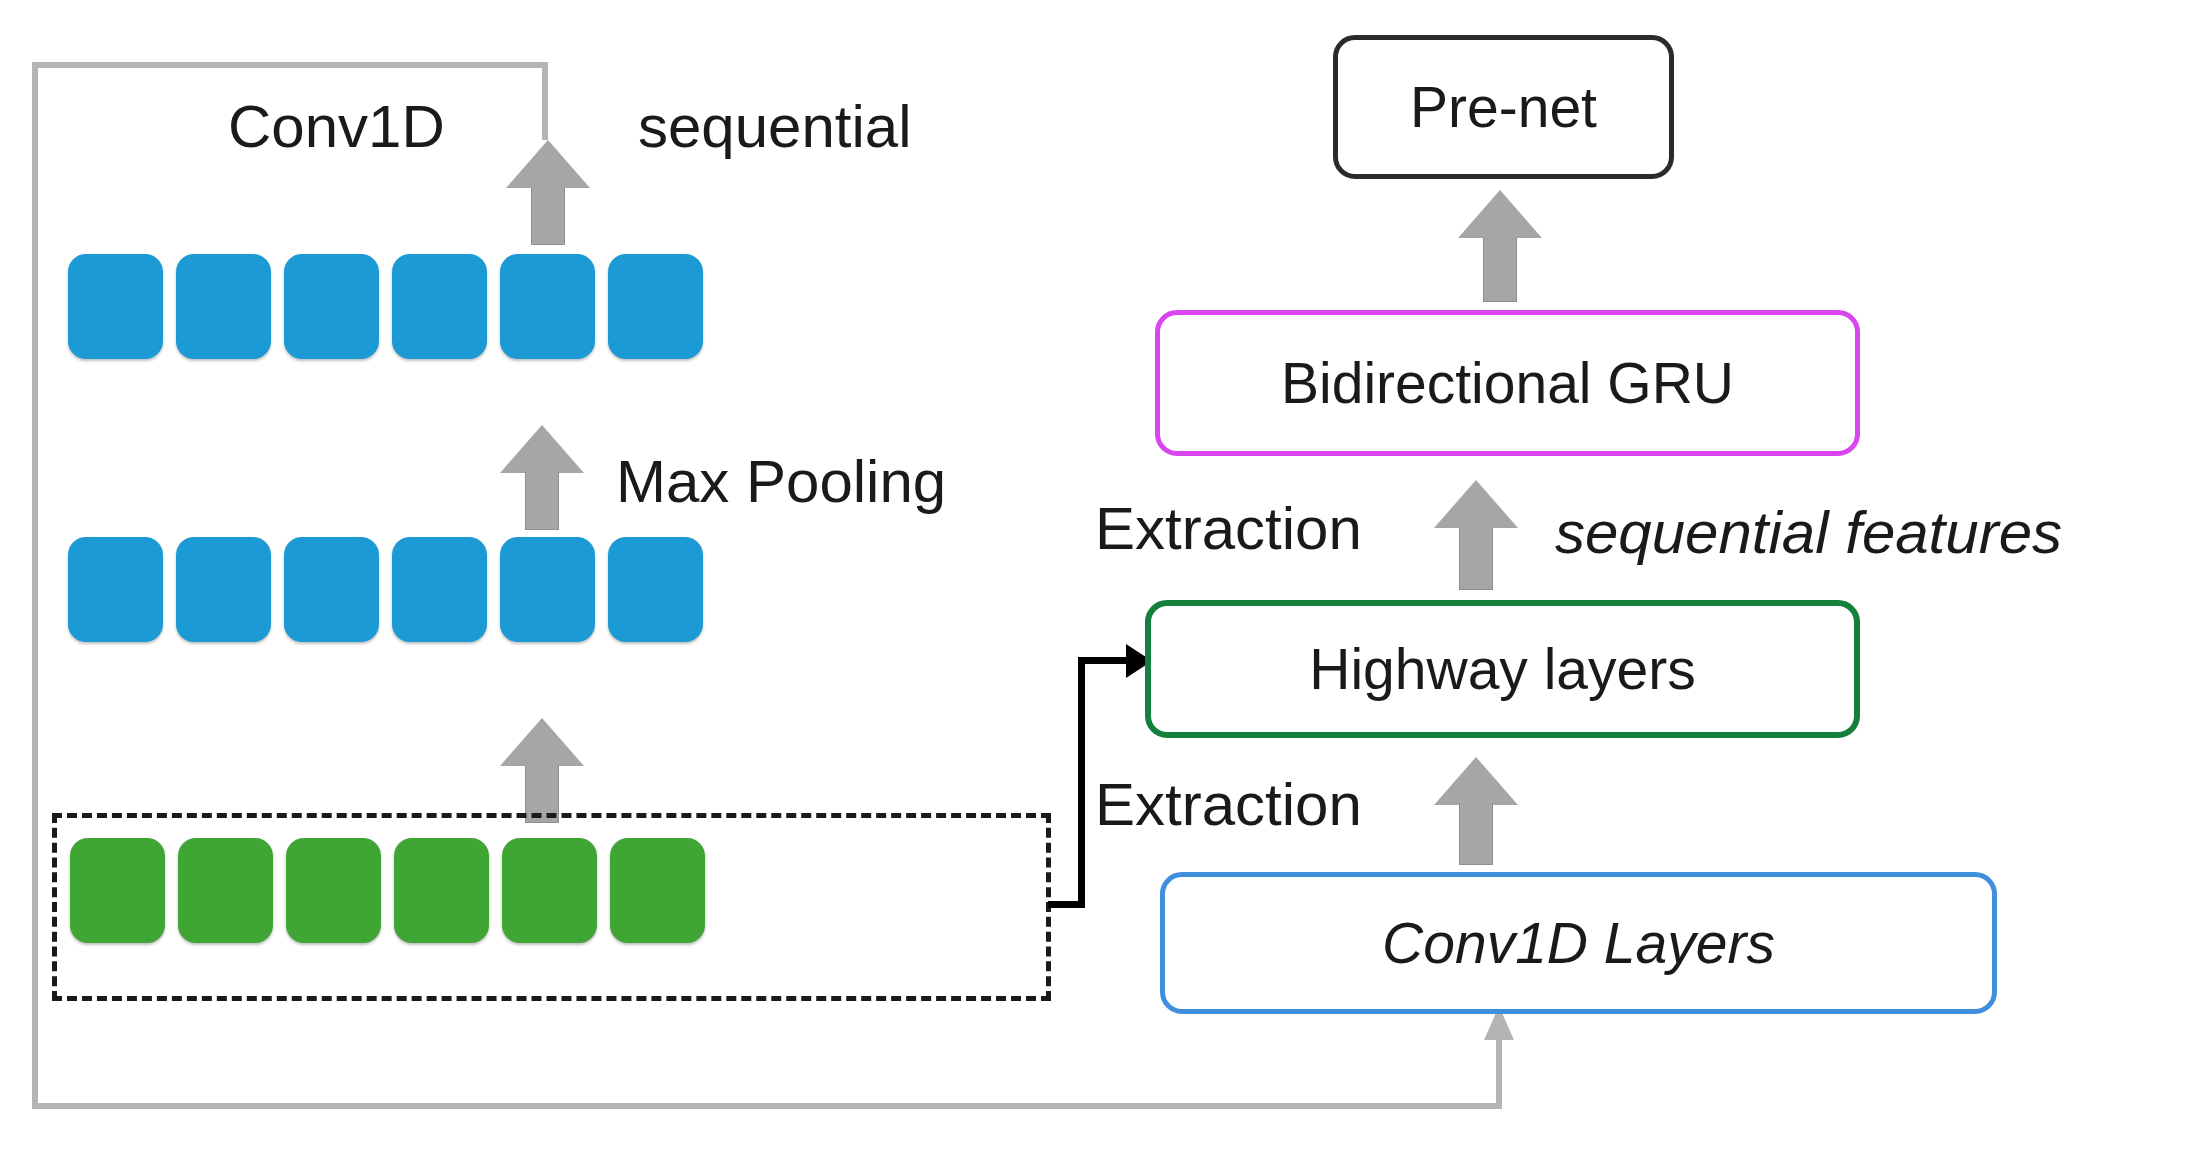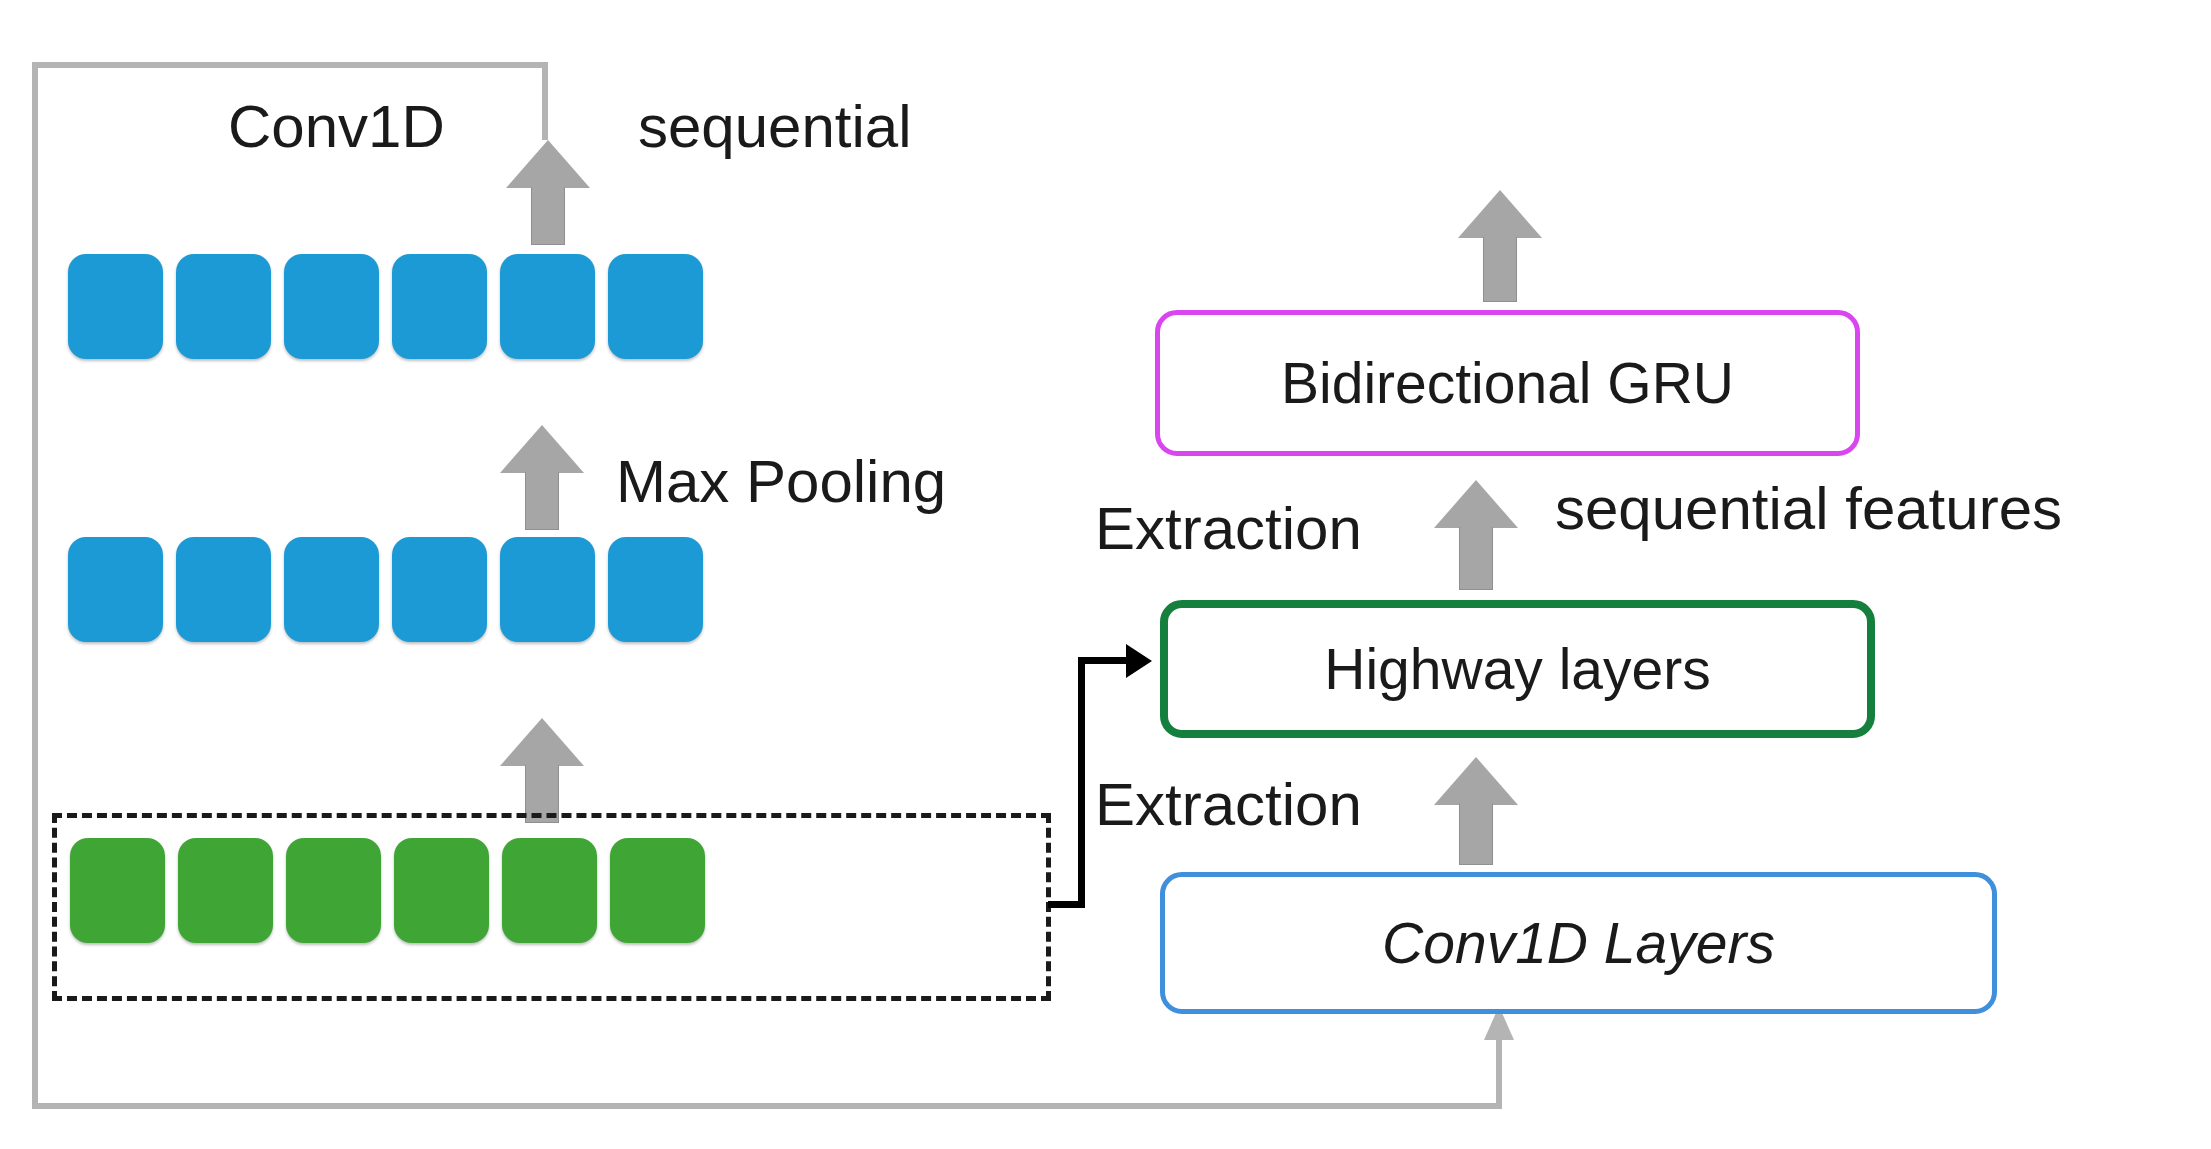--- a/index.html
+++ b/index.html
@@ -162,22 +162,21 @@
   #box-prenet {
     left: 1333px; top: 35px; width: 341px; height: 144px;
     border: 5px solid #2b2b2b;
   }
   #box-gru {
     left: 1155px; top: 310px; width: 705px; height: 146px;
     border: 5px solid #d946ef;
   }
   #box-highway {
     left: 1145px; top: 600px; width: 715px; height: 138px;
-    border: 8px solid #15803d;
-    margin-left: 15px;
+    border: 6px solid #15803d;
   }
   #box-conv1d-layers {
     left: 1160px; top: 872px; width: 837px; height: 142px;
     border: 5px solid #3f8fdc;
     font-style: italic;
   }
 
   
   .caption {
     position: absolute;
@@ -185,21 +184,21 @@
     color: #1a1a1a;
     line-height: 1;
     white-space: nowrap;
   }
   #cap-conv1d       { left: 228px;  top: 97px;  }
   #cap-projections  { left: 638px;  top: 97px;  }
   #cap-maxpool      { left: 616px;  top: 452px; }
   #cap-conv1dbank   { left: 617px;  top: 725px; }
   #cap-input-seq    { left: 286px;  top: 1008px;}
   #cap-extraction-1 { left: 1095px; top: 499px; }
-  #cap-seq-features { left: 1555px; top: 479px; }
+  #cap-seq-features { left: 1555px; top: 503px; font-style: italic; }
   #cap-extraction-2 { left: 1095px; top: 775px; }
   #cap-hl-features  { left: 1552px; top: 775px; }
 
   
   .black-conn-vert {
     position: absolute;
     left: 1078px;
     top: 657px;
     width: 7px;
     height: 251px;
@@ -295,20 +294,23 @@
     <div class="cell green"></div>
     <div class="cell green"></div>
   </div>
 
 
   <div class="black-conn-bottom"></div>
   <div class="black-conn-vert"></div>
   <div class="black-conn-top"></div>
   <div class="black-arrowhead"></div>
 
+  <div class="module-box" id="box-prenet">
+    <span class="label">Pre-net</span>
+  </div>
 
   <div class="block-arrow" id="arrow-prenet">
     <div class="head-outline"></div>
     <div class="head"></div>
     <div class="shaft"></div>
   </div>
 
   <div class="module-box" id="box-gru">
     <span class="label">Bidirectional GRU</span>
   </div>

